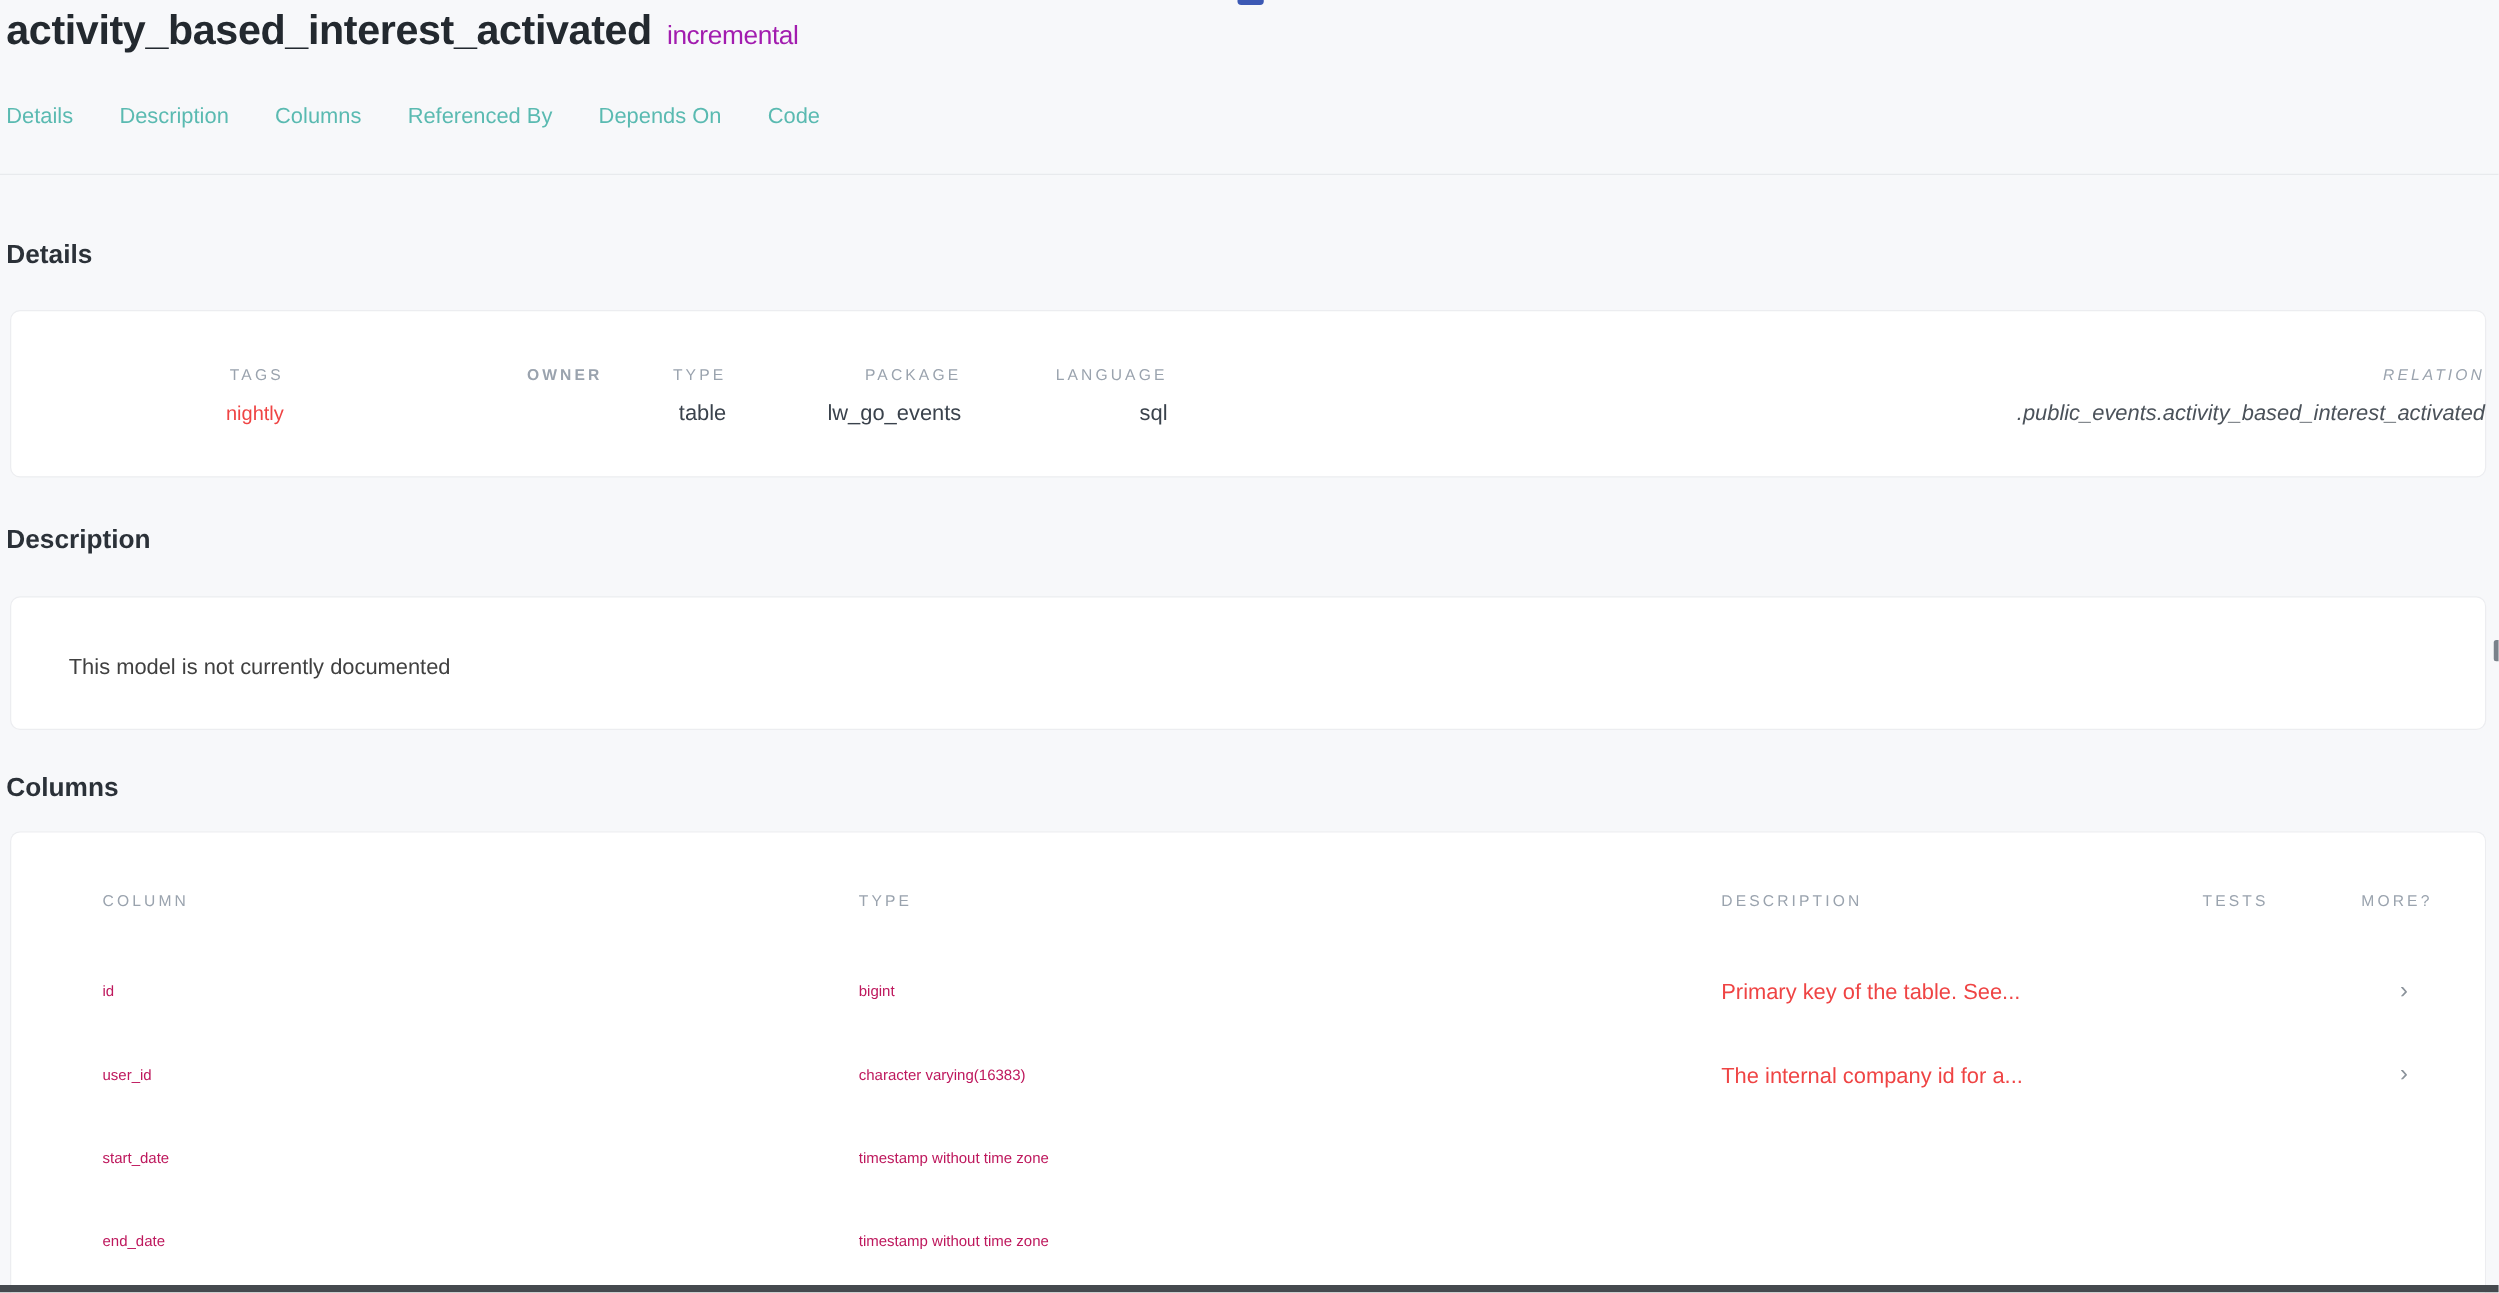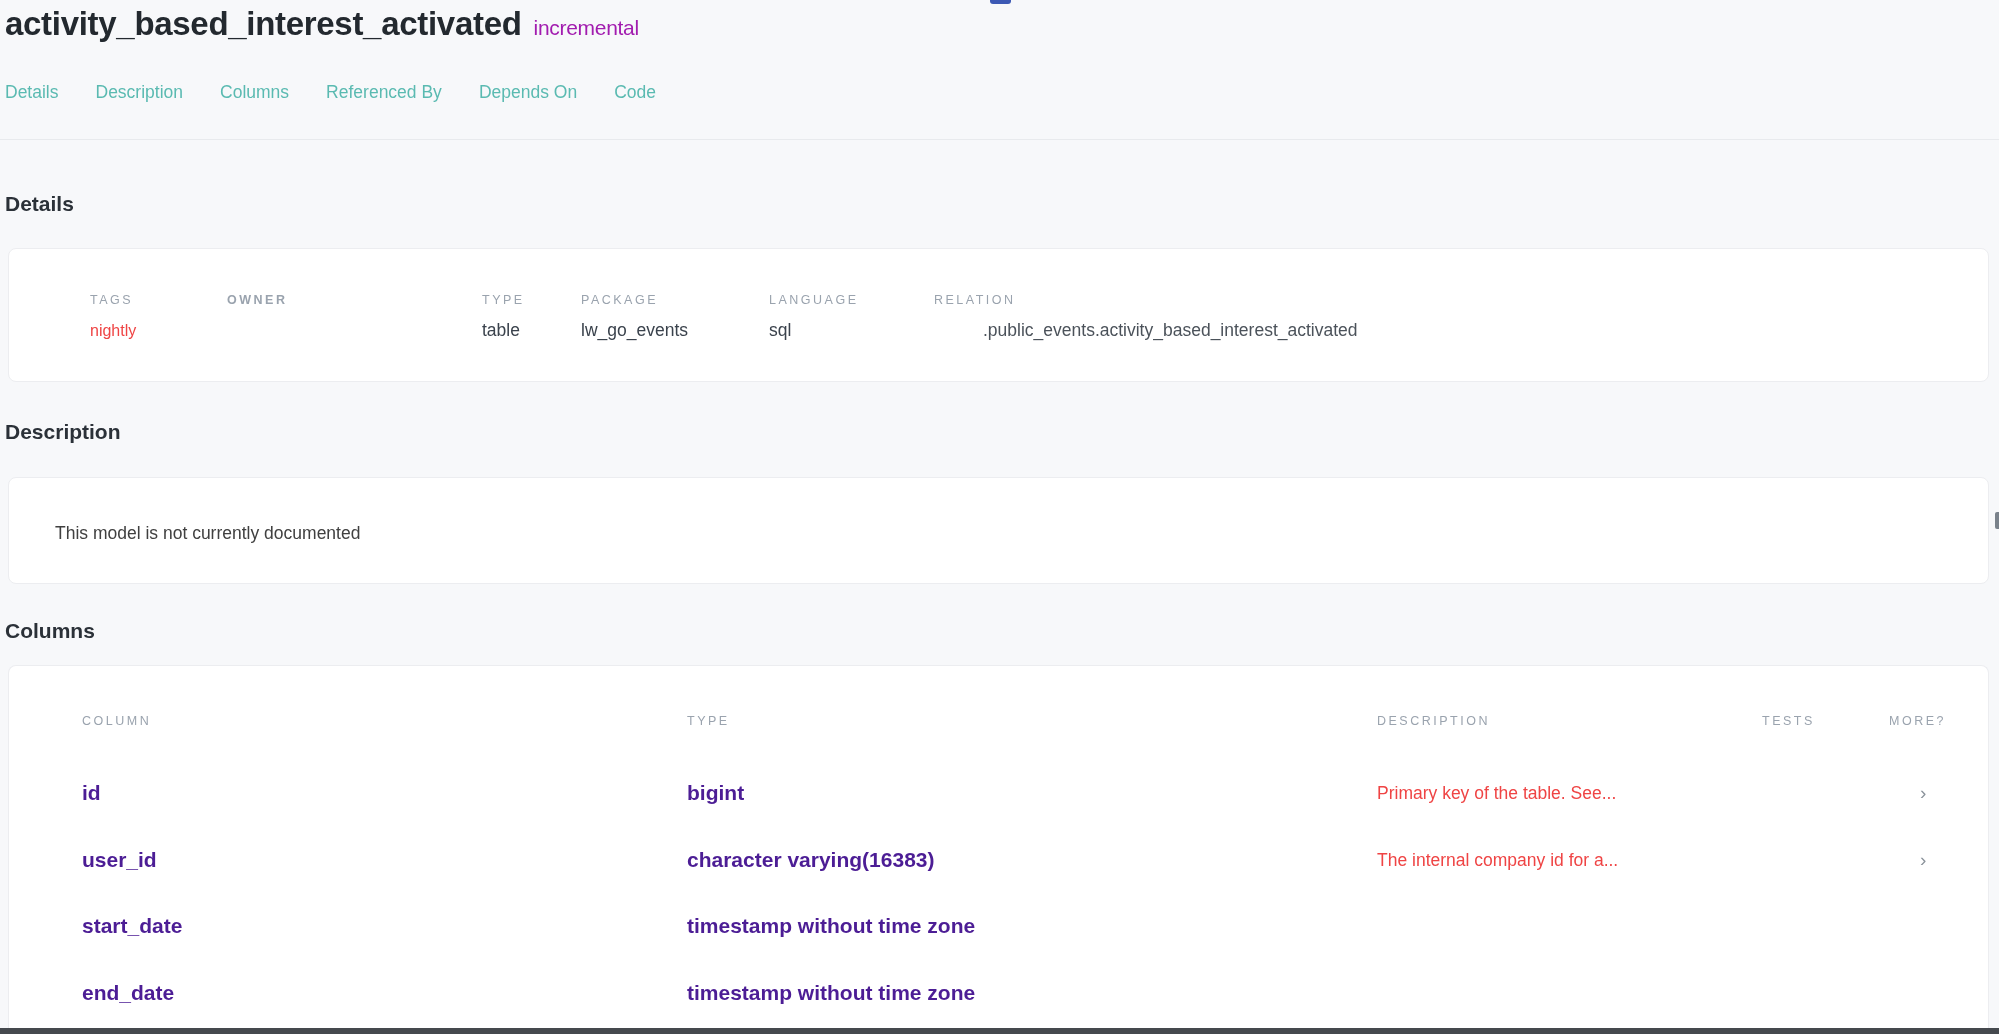--- a/index.html
+++ b/index.html
@@ -35,33 +35,33 @@
   .section-heading { position: absolute; left: 5px; font-size: 21px; font-weight: 700; color: #2b3138; }
   .heading-details { top: 192px; }
   .heading-description { top: 420px; }
   .heading-columns { top: 619px; }
 
   
   .card {
     position: absolute; left: 8px; width: 1981px; background: #ffffff;
     border: 1px solid #ecedf0; border-radius: 8px;
   }
-  .card-details { top: 248px; height: 134px; }
+  .card-details { top: 248px; height: 134px; text-align: right; }
   .card-description { top: 477px; height: 107px; }
   .card-columns { top: 665px; height: 380px; border-bottom: none; border-radius: 8px 8px 0 0; }
 
   
   .details-fields { display: flex; padding: 44px 0 0 81px; }
   .field { flex: 0 0 auto; }
   .field-tags { width: 137px; }
   .field-owner { width: 255px; font-weight: bold; }
   .field-type { width: 99px; }
   .field-package { width: 188px; }
   .field-language { width: 165px; }
-  .field-relation { flex: 1 1 auto; }
+  .field-relation { flex: 1 1 auto; font-style: italic; }
   .field-label {
     font-size: 12.5px; letter-spacing: 2.5px; color: #9aa3ae; white-space: nowrap;
   }
   .field-value { margin-top: 13px; font-size: 17.5px; color: #3a424c; min-height: 21px; white-space: nowrap; }
   .tag-link {
     font-family: Liberation Sans, sans-serif; font-size: 16px; color: #ef4444; cursor: pointer;
   }
   .relation-value { margin-left: 49px; color: #4b525a; }
 
   
@@ -81,21 +81,21 @@
   .cell-desc { left: 1368px; }
   .cell-tests { left: 1753px; }
   .cell-more { left: 1880px; }
   .col-header-row { position: absolute; left: 0; top: 48px; width: 100%; height: 20px; }
   .col-header-row .col-cell { font-size: 12.5px; letter-spacing: 2.5px; color: #9aa3ae; }
   .col-row { position: absolute; left: 0; width: 100%; height: 30px; line-height: 30px; cursor: pointer; }
   .col-row-0 { top: 112px; }
   .col-row-1 { top: 179px; }
   .col-row-2 { top: 245px; }
   .col-row-3 { top: 312px; }
-  .col-row .cell-name, .col-row .cell-type { font-size: 21px; color: #4c1d95; font-weight: bold; }
+  .col-row .cell-name, .col-row .cell-type { font-size: 12px; color: #be185d; }
   .col-row .cell-desc { font-size: 17.5px; color: #ef4444; }
   .col-row .cell-more { left: 1911px; font-size: 19px; color: #8b939b; }
 
   
   .bottom-edge { position: absolute; left: 0; bottom: 0; width: 1999px; height: 6px; background: #45494e; z-index: 5; }
 </style>
 </head>
 <body>
 
 <div class="top-blue-fragment"></div>

